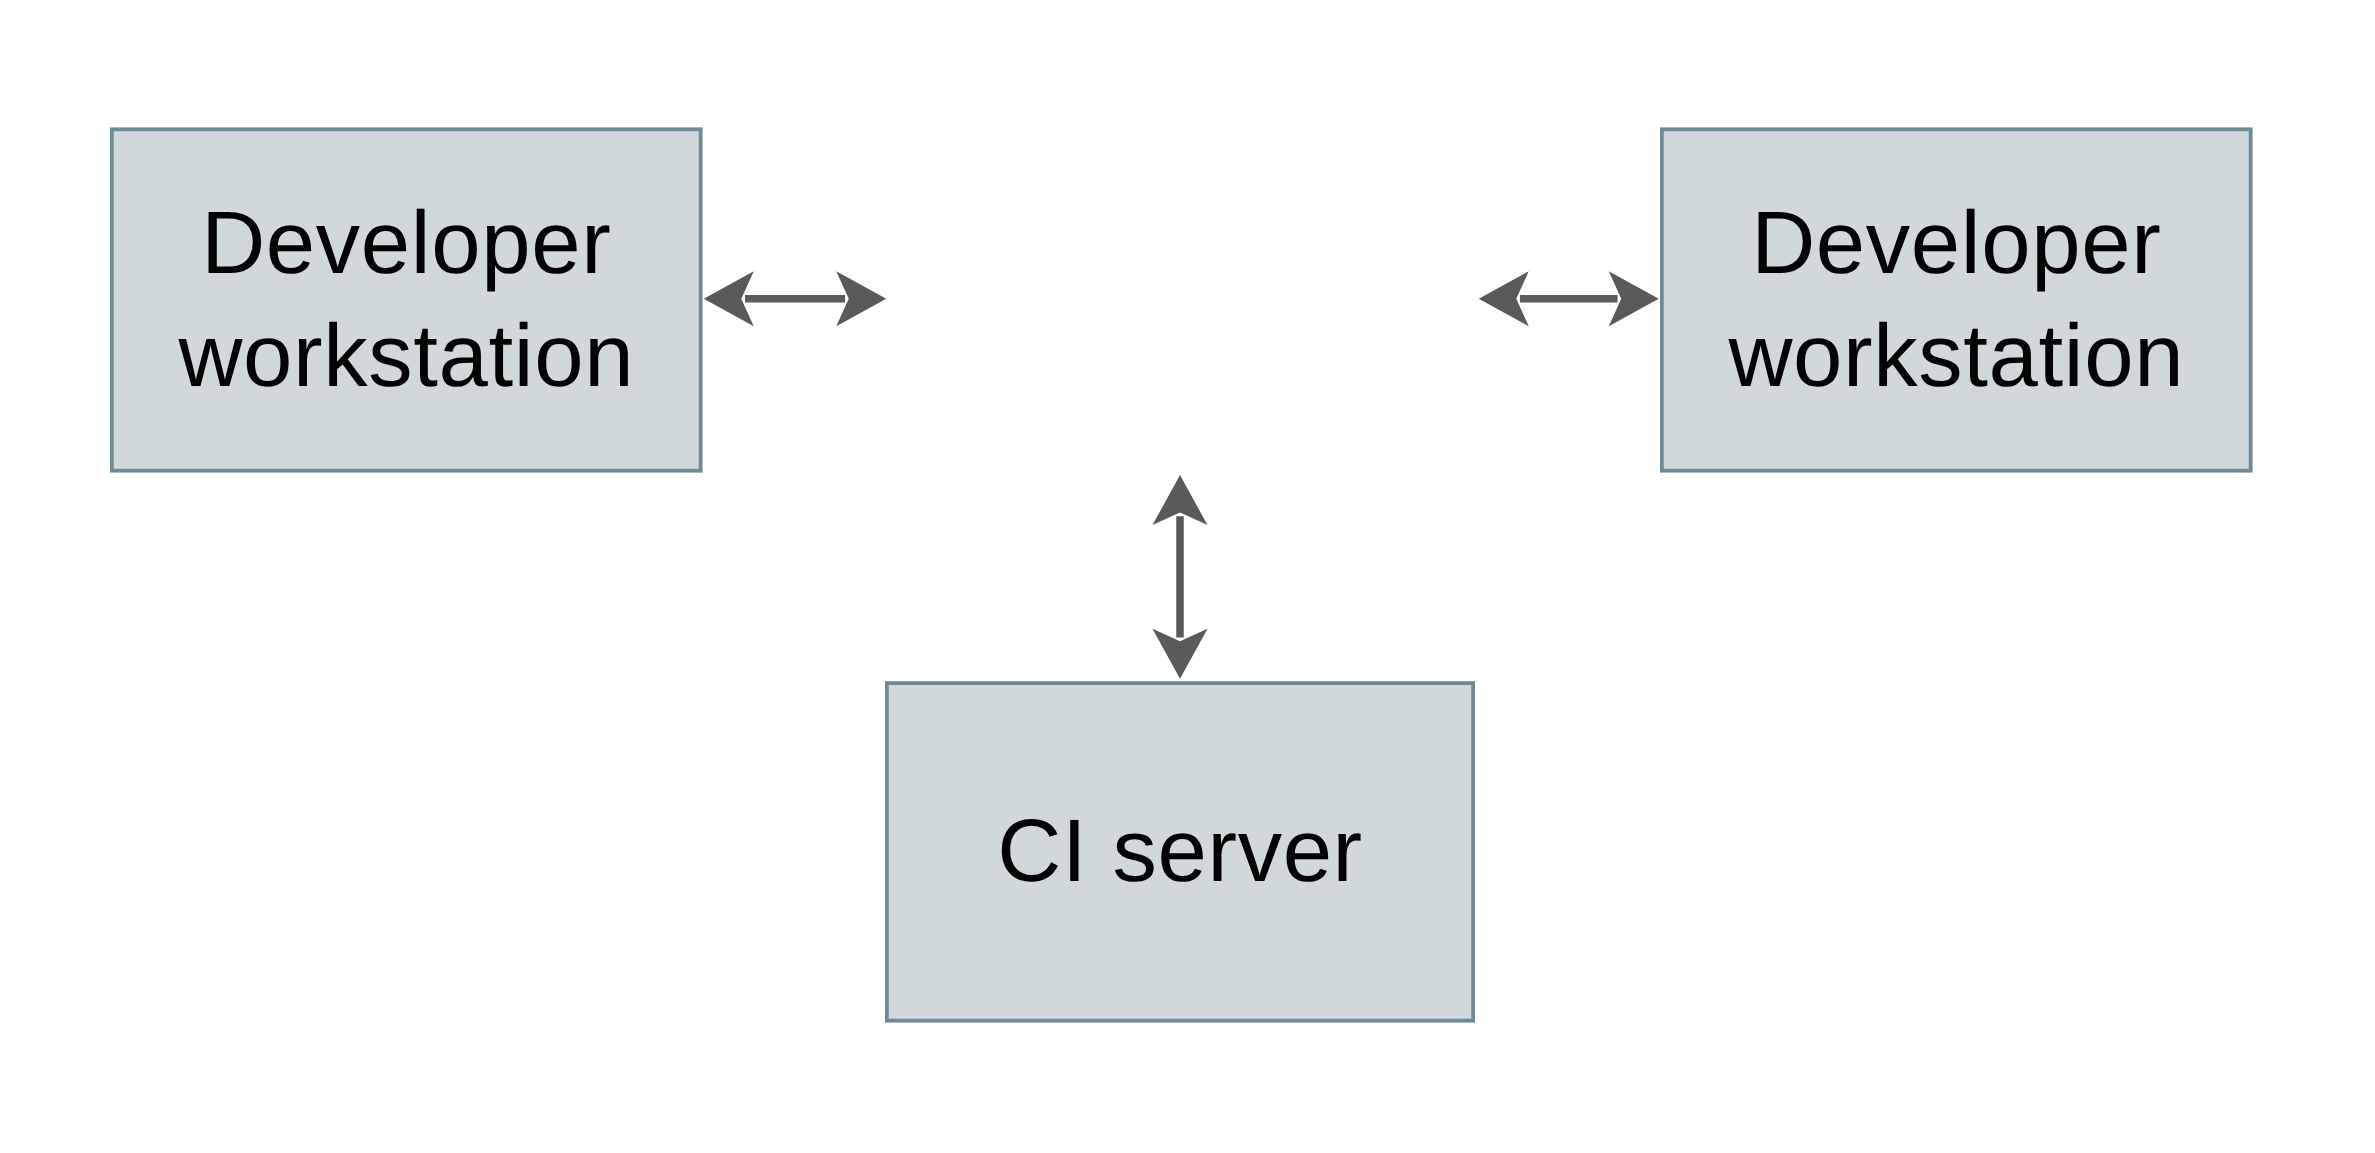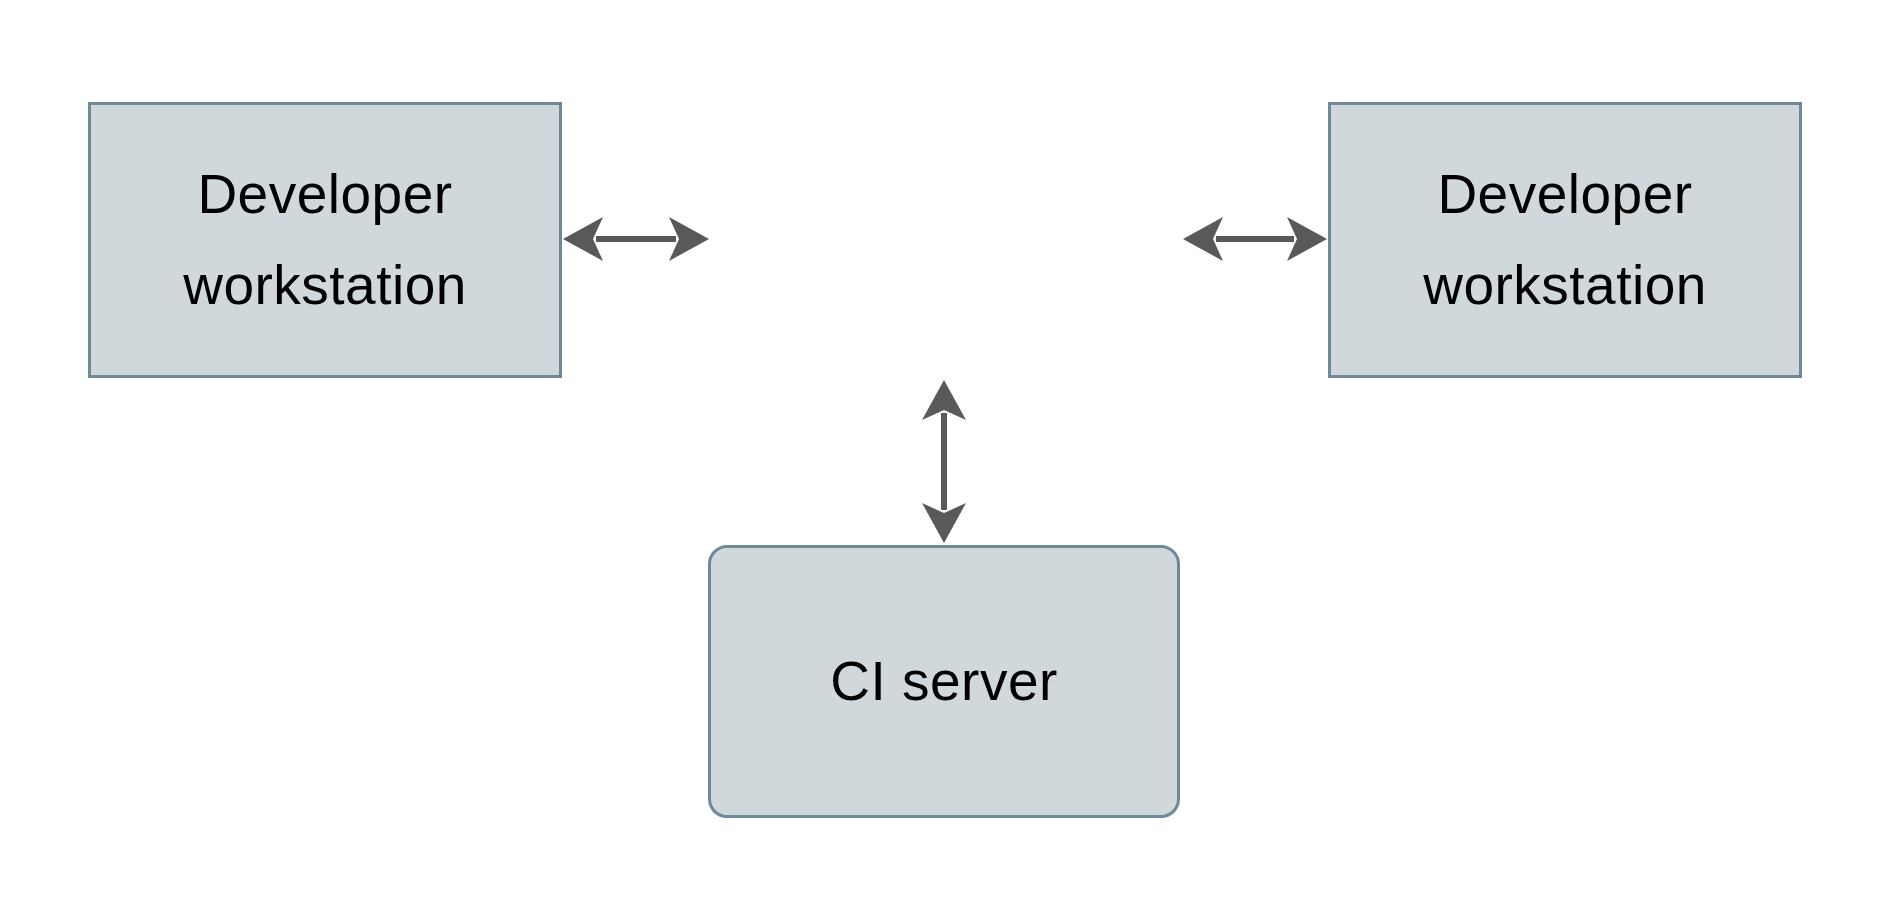--- a/index.html
+++ b/index.html
@@ -18,29 +18,29 @@
   .node {
     position: absolute;
     box-sizing: border-box;
     background: var(--node-fill, #d1d8db);
     border: 3px solid var(--node-border, #6d8a96);
     display: flex;
     align-items: center;
     justify-content: center;
     text-align: center;
     color: var(--text-color, #000000);
-    font-size: 55px;
+    font-size: 71px;
     line-height: 91px;
     white-space: pre-line;
     letter-spacing: 0.5px;
   }
   .node-dev-left  { left: 88px;   top: 102px; width: 474px; height: 276px; }
   .node-cache     { left: 710px;  top: 102px; width: 472px; height: 276px; }
   .node-dev-right { left: 1328px; top: 102px; width: 474px; height: 276px; }
-  .node-ci        { left: 708px;  top: 545px; width: 472px; height: 273px; border-radius: 19px; }
+  .node-ci        { left: 708px;  top: 545px; width: 472px; height: 273px; }
   .edges-layer {
     position: absolute;
     left: 0; top: 0;
     width: 1900px;
     height: 922px;
     pointer-events: none;
   }
   .edge-shaft {
     stroke: var(--arrow-color, #59595b);
     stroke-width: 6px;

